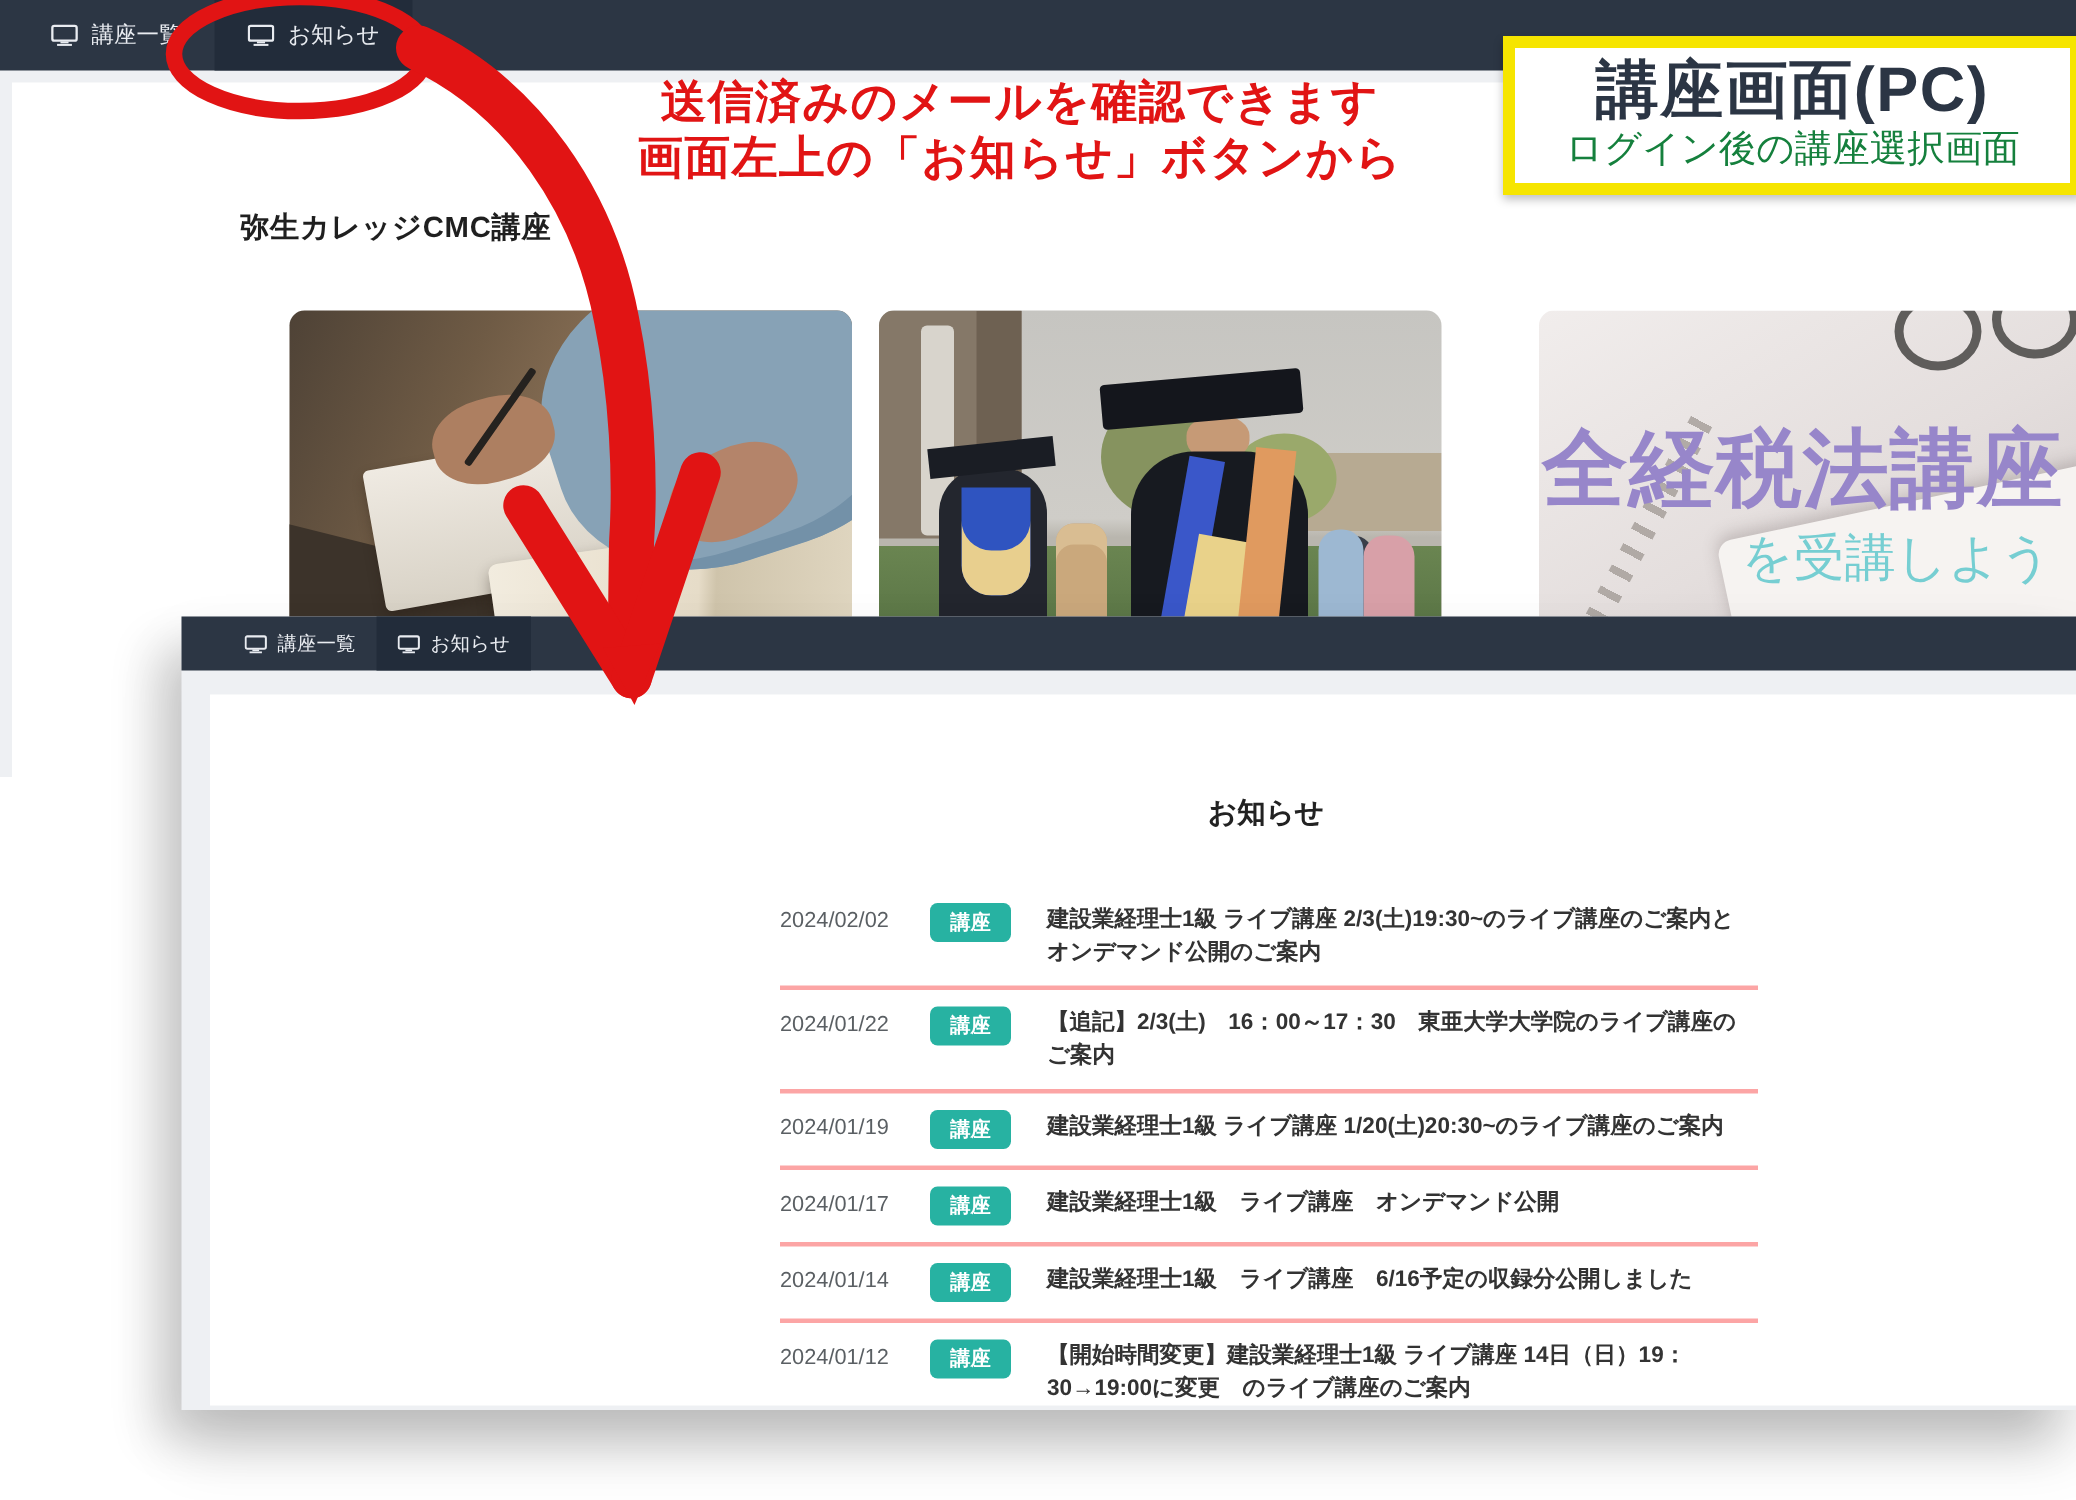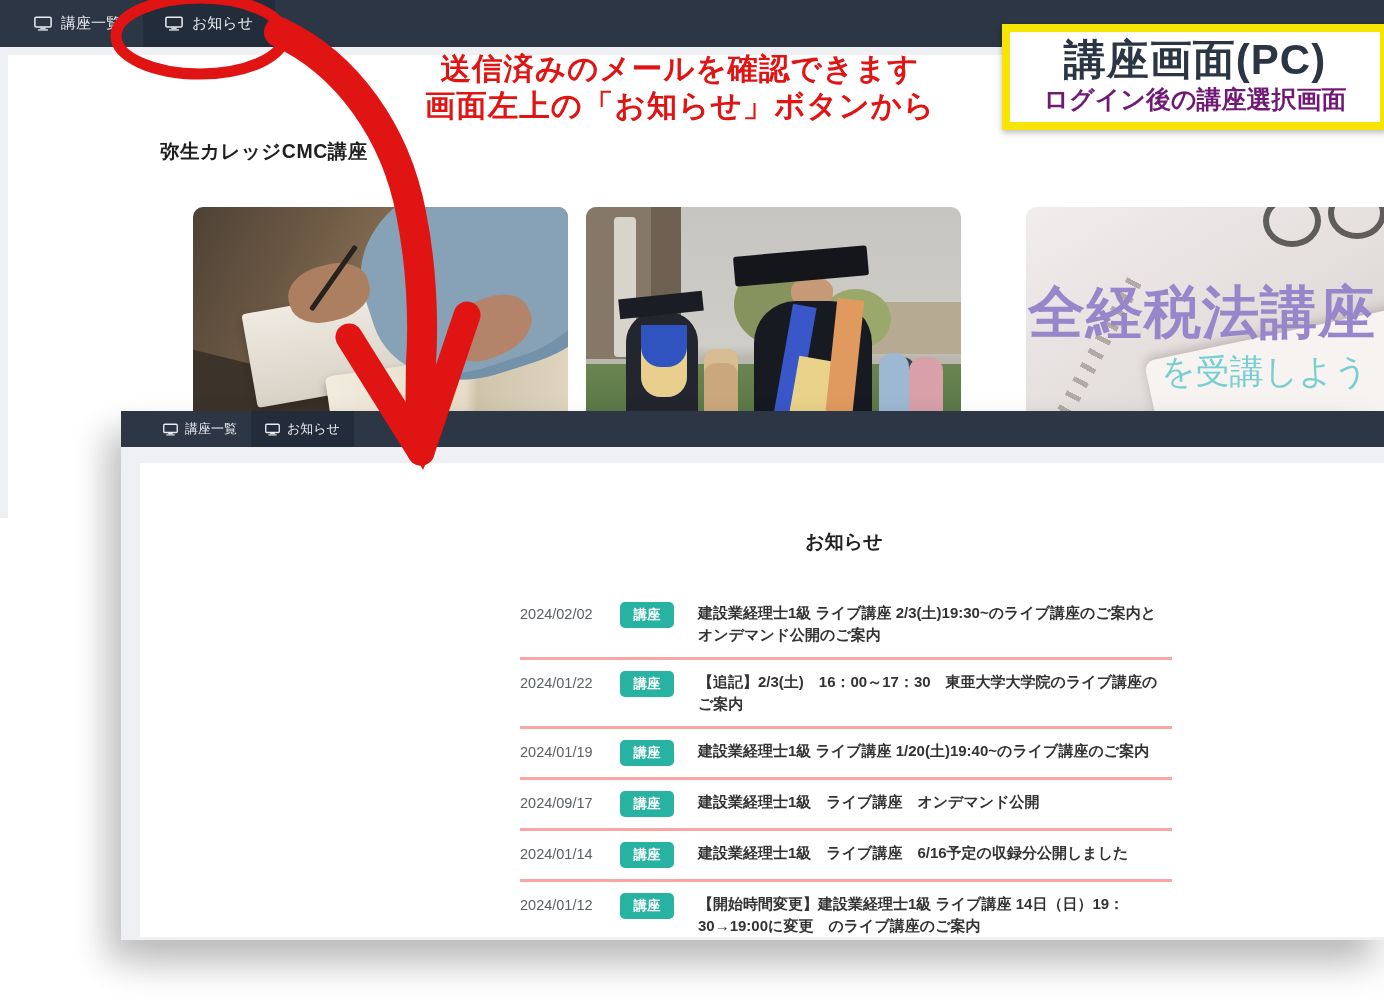--- a/index.html
+++ b/index.html
@@ -83,21 +83,21 @@
   .ann-row:last-child { border-bottom:none; }
   .ann-date { width:100px; flex:none; font-size:14.5px; color:#5a5f63; padding-top:4px; }
   .ann-badge { flex:none; width:54px; height:26px; line-height:26px; text-align:center; background:#27b2a2; color:#fff; font-size:13.5px; font-weight:bold; border-radius:5px; margin-top:0; }
   .ann-title { margin-left:24px; width:472px; font-size:15px; font-weight:bold; color:#333; line-height:22px; }
 
   
   .anno-svg { position:absolute; left:0; top:0; width:1384px; height:1000px; pointer-events:none; z-index:30; }
   .red-note { position:absolute; left:360px; top:50px; width:640px; z-index:31; text-align:center; color:#e11414; font-weight:bold; font-size:30.5px; line-height:37px; letter-spacing:1px; }
   .pc-label { position:absolute; left:1002px; top:24px; width:386px; z-index:31; background:#fff; border:8px solid #f6e500; text-align:center; padding:4px 8px 8px; box-shadow:0 3px 6px rgba(0,0,0,.25); }
   .pc-label .l1 { font-size:42px; font-weight:bold; color:#2b3544; line-height:1.15; letter-spacing:1px; }
-  .pc-label .l2 { font-size:25px; font-weight:bold; color:#701a75; line-height:1.2; }
+  .pc-label .l2 { font-size:25px; font-weight:normal; color:#15803d; line-height:1.2; }
 </style>
 </head>
 <body>
 
 <div id="canvas">
 
   <div class="main-page">
     <div class="main-content">
       <div class="page-title">弥生カレッジCMC講座</div>
 
@@ -186,24 +186,24 @@
           <span class="ann-title">建設業経理士1級 ライブ講座 2/3(土)19:30~のライブ講座のご案内とオンデマンド公開のご案内</span>
         </div>
         <div class="ann-row">
           <span class="ann-date">2024/01/22</span>
           <span class="ann-badge">講座</span>
           <span class="ann-title">【追記】2/3(土)　16：00～17：30　東亜大学大学院のライブ講座のご案内</span>
         </div>
         <div class="ann-row">
           <span class="ann-date">2024/01/19</span>
           <span class="ann-badge">講座</span>
-          <span class="ann-title">建設業経理士1級 ライブ講座 1/20(土)19:40~のライブ講座のご案内</span>
-        </div>
-        <div class="ann-row">
-          <span class="ann-date">2024/09/17</span>
+          <span class="ann-title">建設業経理士1級 ライブ講座 1/20(土)20:30~のライブ講座のご案内</span>
+        </div>
+        <div class="ann-row">
+          <span class="ann-date">2024/01/17</span>
           <span class="ann-badge">講座</span>
           <span class="ann-title">建設業経理士1級　ライブ講座　オンデマンド公開</span>
         </div>
         <div class="ann-row">
           <span class="ann-date">2024/01/14</span>
           <span class="ann-badge">講座</span>
           <span class="ann-title">建設業経理士1級　ライブ講座　6/16予定の収録分公開しました</span>
         </div>
         <div class="ann-row">
           <span class="ann-date">2024/01/12</span>

